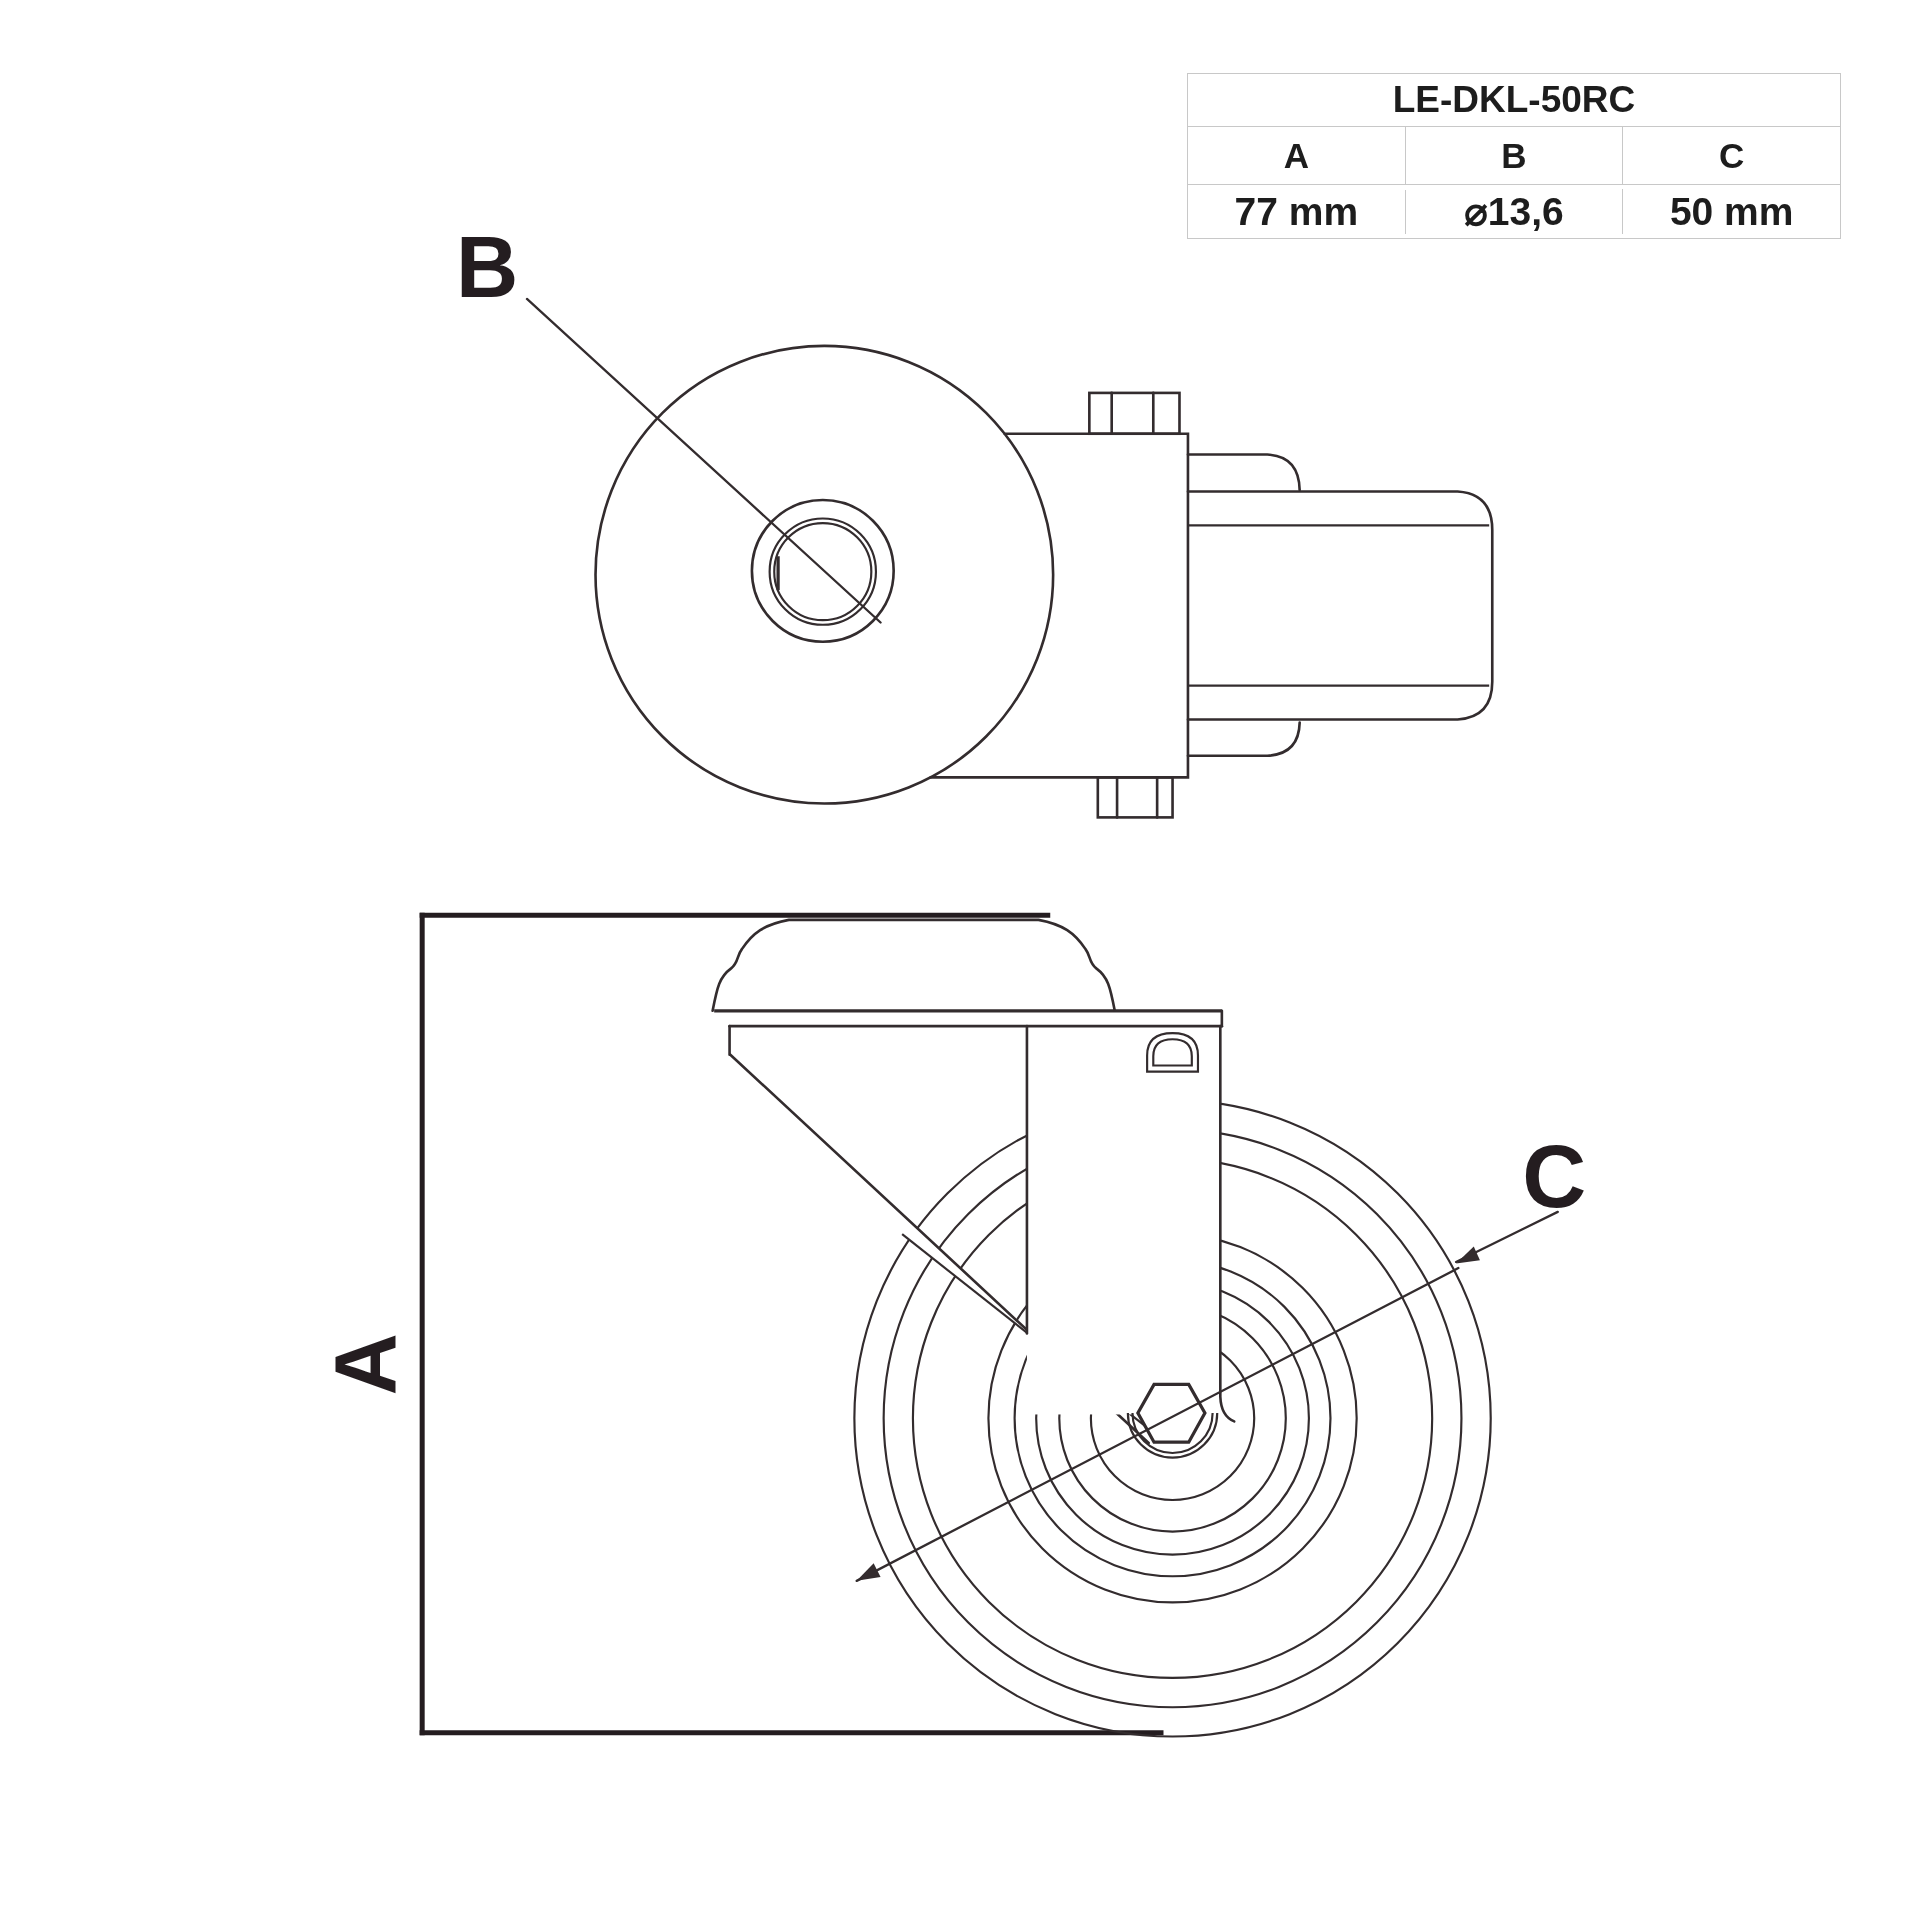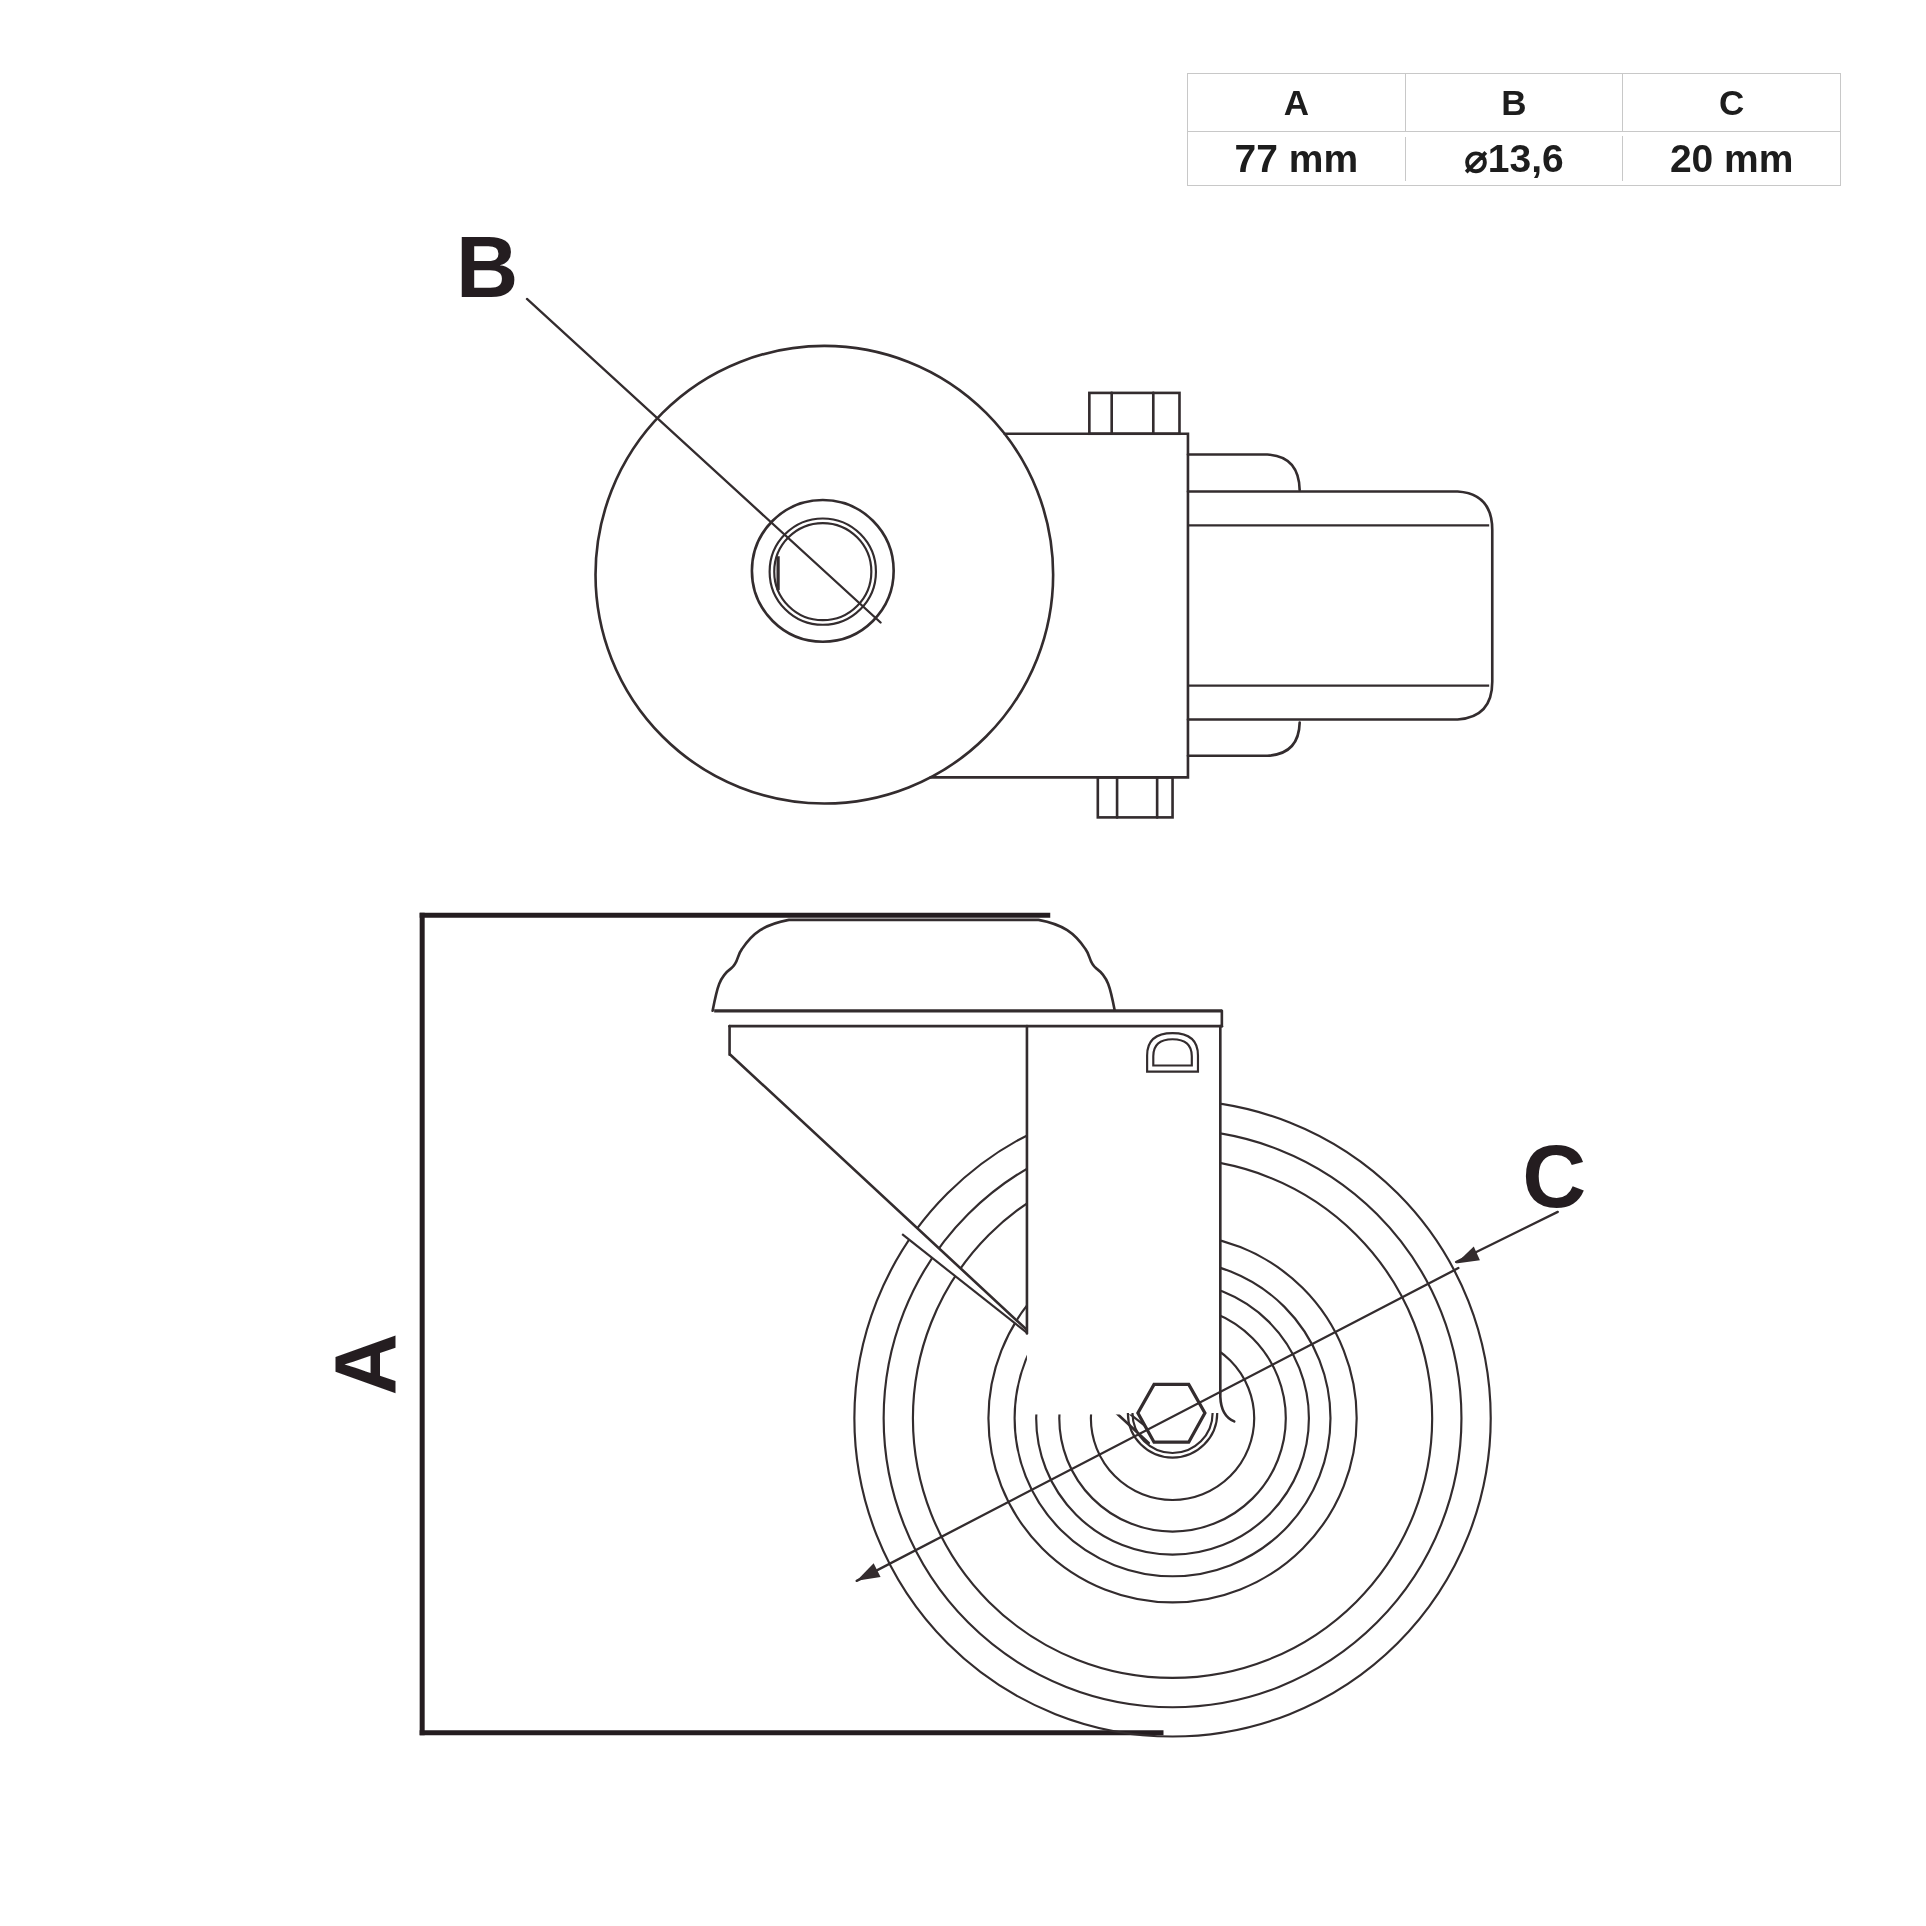--- a/index.html
+++ b/index.html
@@ -158,26 +158,27 @@
         <line class="leader" x1="2022" y1="1573" x2="1890" y2="1638"></line>
         <polygon class="arrow" points="1890,1640 1913,1618 1921,1636"></polygon>
         <line class="leader" x1="1893" y1="1646" x2="1112" y2="2052"></line>
         <polygon class="arrow" points="1112,2052 1134,2029 1143,2047"></polygon>
         <text class="lbl" x="1976" y="1567" style="font-size:115px;">C</text>
       </g>
     </g>
   </svg>
 
   <div class="spec-table">
+    <div class="t-title">LE-DKL-50RC</div>
     <div class="t-row headers">
       <div class="t-cell">A</div>
       <div class="t-cell">B</div>
       <div class="t-cell">C</div>
     </div>
     <div class="t-row values">
       <div class="t-cell">77 mm</div>
       <div class="t-cell">⌀13,6</div>
-      <div class="t-cell">20 mm</div>
+      <div class="t-cell">50 mm</div>
     </div>
   </div>
 
 </div>
 
 
 </body></html>

